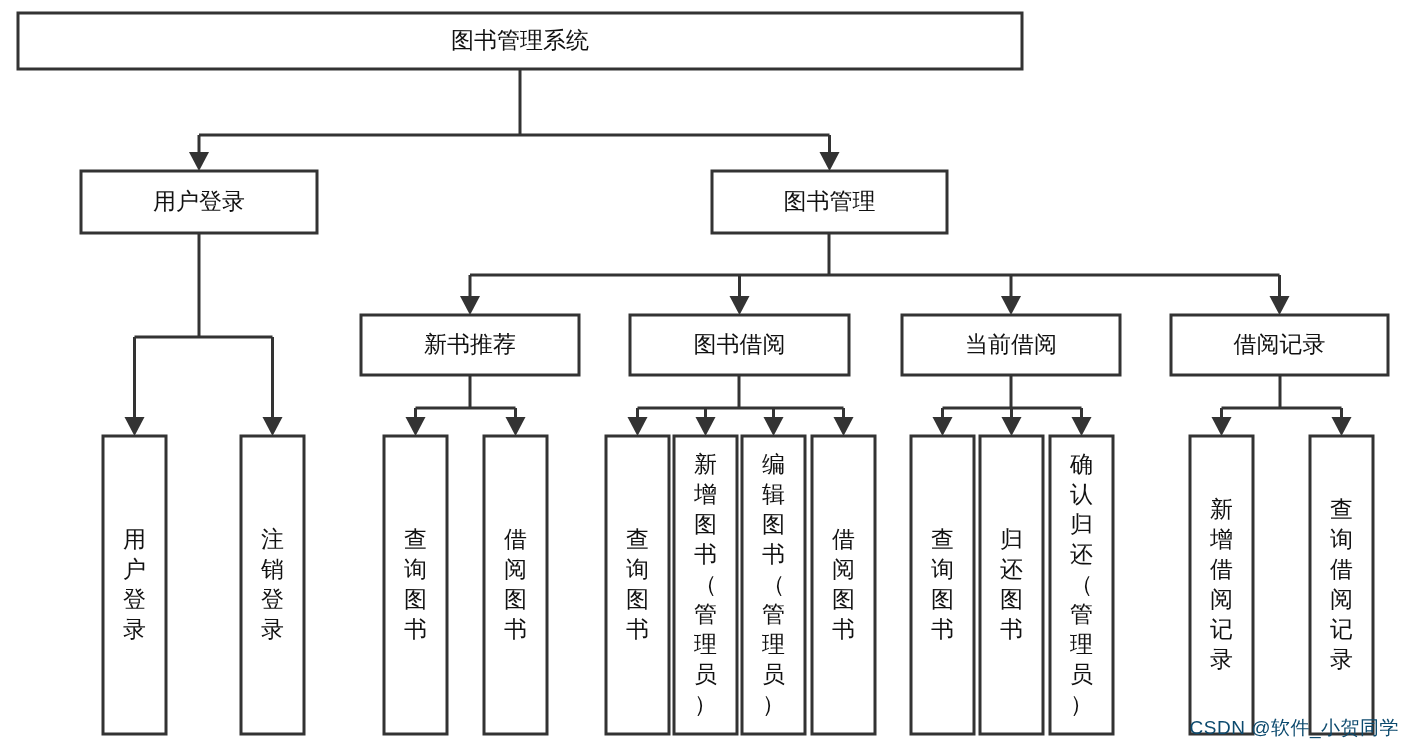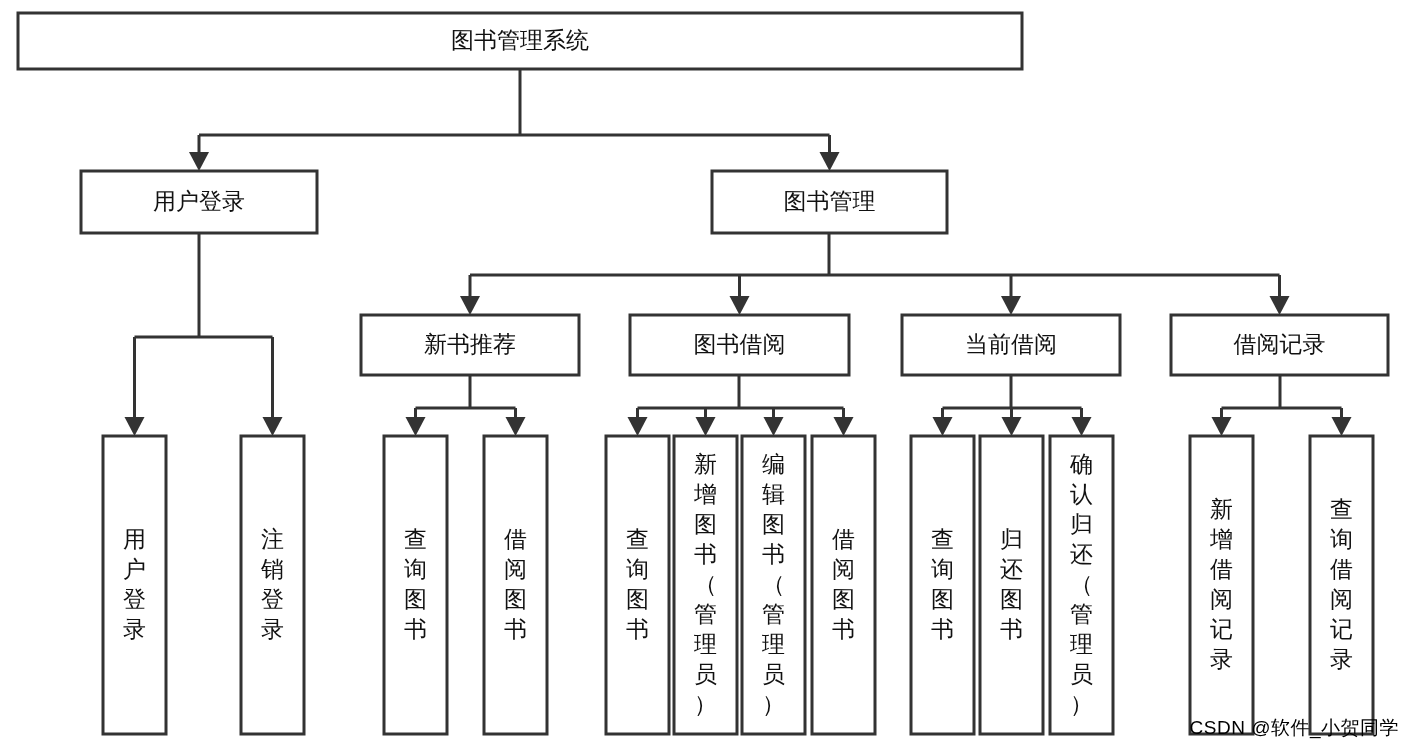--- a/index.html
+++ b/index.html
@@ -55,21 +55,21 @@
     font-size: 23px;
     fill: #111111;
     text-anchor: middle;
   }
   .watermark-text {
     position: absolute;
     right: 6px;
     bottom: 6px;
     font-family: "Liberation Sans", "DejaVu Sans", sans-serif;
     font-size: 19px;
-    color: #000000;
+    color: #0c4a6e;
     letter-spacing: 0.5px;
     white-space: nowrap;
     user-select: none;
   }
 </style>
 </head>
 <body>
 
 <div id="diagram-root">
   <svg id="flow-svg" viewBox="0 0 1405 747" xmlns="http://www.w3.org/2000/svg">

